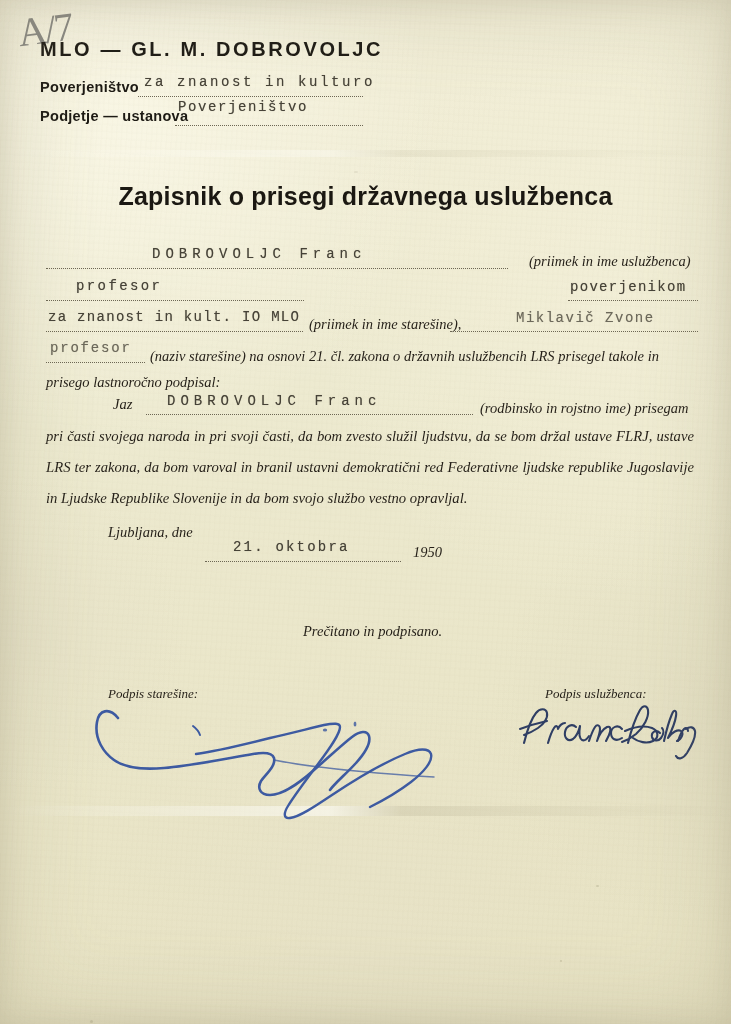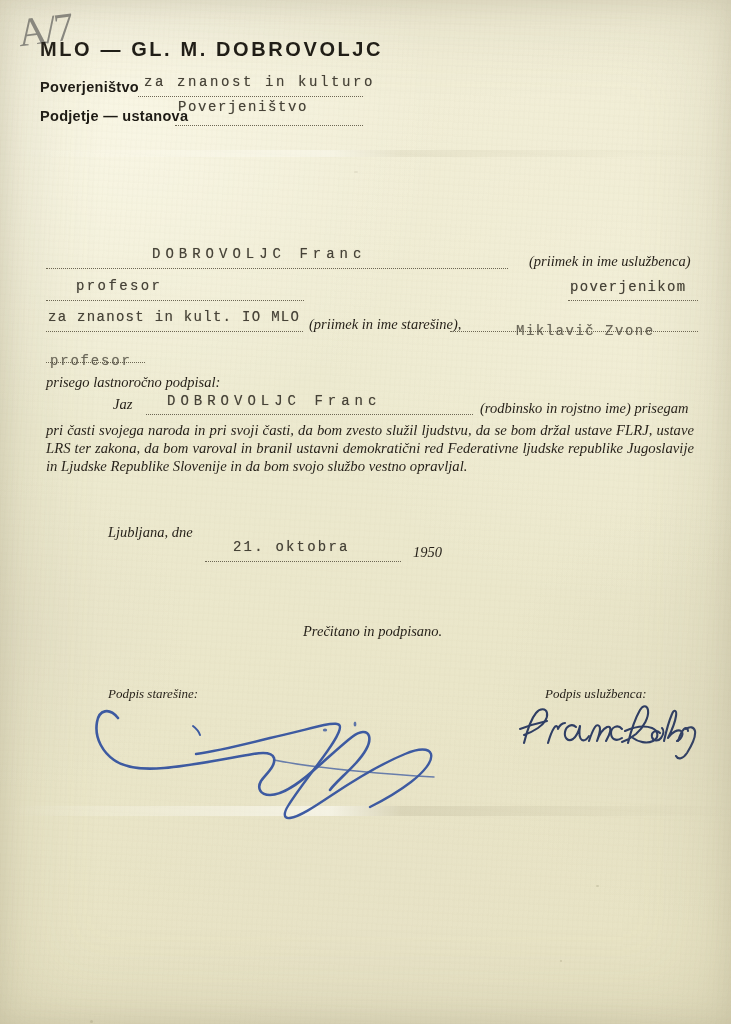--- a/index.html
+++ b/index.html
@@ -101,38 +101,38 @@
     font-style: italic;
     font-size: 14.5px;
     color: #241f18;
     white-space: nowrap;
   }
   .para {
     position: absolute;
     font-family: "Liberation Serif", serif;
     font-style: italic;
     font-size: 14.7px;
-    line-height: 18px;
+    line-height: 31px;
     color: #241f18;
     text-align: justify;
   }
 
   
   .typed {
     position: absolute;
     font-family: "Liberation Mono", monospace;
     font-size: 14px;
     color: #3a362c;
     white-space: nowrap;
     opacity: 0.93;
     text-shadow: 0 0 0.7px rgba(58,54,44,0.55);
   }
   .typed.sp { letter-spacing: 5px; }
   .typed.sp2 { letter-spacing: 1.2px; }
-  .typed.faded { opacity: 0.72; margin-top: 13px; }
+  .typed.faded { opacity: 0.72; }
 
   
   .sig-label {
     position: absolute;
     font-family: "Liberation Serif", serif;
     font-style: italic;
     font-size: 13px;
     color: #241f18;
   }
   .ink { position: absolute; pointer-events: none; }
@@ -162,38 +162,40 @@
   <div class="hdr-title">MLO — GL. M. DOBROVOLJC</div>
 
   <div class="hdr-label" style="left:40px; top:79px;">Poverjeništvo</div>
   <div class="dotline" style="left:138px; top:96px; width:225px;"></div>
   <div class="typed sp2" style="left:144px; top:74px; letter-spacing:2.6px;">za znanost in kulturo</div>
 
   <div class="hdr-label" style="left:40px; top:108px;">Podjetje — ustanova</div>
   <div class="dotline" style="left:175px; top:125px; width:188px;"></div>
   <div class="typed sp2" style="left:178px; top:99px; letter-spacing:1.6px;">Poverjeništvo</div>
 
+  <div class="doc-title">Zapisnik o prisegi državnega uslužbenca</div>
 
   <div class="dotline" style="left:46px; top:268px; width:462px;"></div>
   <div class="typed sp" style="left:152px; top:246px;">DOBROVOLJC Franc</div>
   <div class="body-it" style="left:529px; top:253px;">(priimek in ime uslužbenca)</div>
 
   <div class="dotline" style="left:46px; top:300px; width:258px;"></div>
   <div class="typed sp2" style="left:76px; top:278px; letter-spacing:2.4px;">profesor</div>
   <div class="dotline" style="left:568px; top:300px; width:130px;"></div>
   <div class="typed sp2" style="left:570px; top:279px; letter-spacing:1.3px;">poverjenikom</div>
 
   <div class="dotline" style="left:46px; top:331px; width:257px;"></div>
   <div class="typed sp2" style="left:48px; top:309px; letter-spacing:1.3px;">za znanost in kult. IO MLO</div>
   <div class="body-it" style="left:309px; top:316px;">(priimek in ime starešine),</div>
   <div class="dotline" style="left:450px; top:331px; width:248px;"></div>
   <div class="typed sp2 faded" style="left:516px; top:310px; letter-spacing:1.5px;">Miklavič Zvone</div>
 
   <div class="dotline" style="left:46px; top:362px; width:99px;"></div>
   <div class="typed sp2 faded" style="left:50px; top:340px; letter-spacing:1.8px;">profesor</div>
+  <div class="body-it" style="left:150px; top:348px;">(naziv starešine)  na osnovi 21. čl. zakona o državnih uslužbencih LRS prisegel takole in</div>
   <div class="body-it" style="left:46px; top:374px;font-family:Liberation Serif, serif;">prisego lastnoročno podpisal:</div>
 
   <div class="body-it" style="left:113px; top:396px;">Jaz</div>
   <div class="dotline" style="left:146px; top:414px; width:327px;"></div>
   <div class="typed sp" style="left:167px; top:393px;">DOBROVOLJC Franc</div>
   <div class="body-it" style="left:480px; top:400px;">(rodbinsko in rojstno ime) prisegam</div>
 
   <div class="para" style="left:46px; top:421px; width:648px;">pri časti svojega naroda in pri svoji časti, da bom zvesto služil ljudstvu, da se bom držal ustave FLRJ, ustave LRS ter zakona, da bom varoval in branil ustavni demokratični red Federativne ljudske republike Jugoslavije in Ljudske Republike Slovenije in da bom svojo službo vestno opravljal.</div>
 
   <div class="body-it" style="left:108px; top:524px;">Ljubljana, dne</div>

